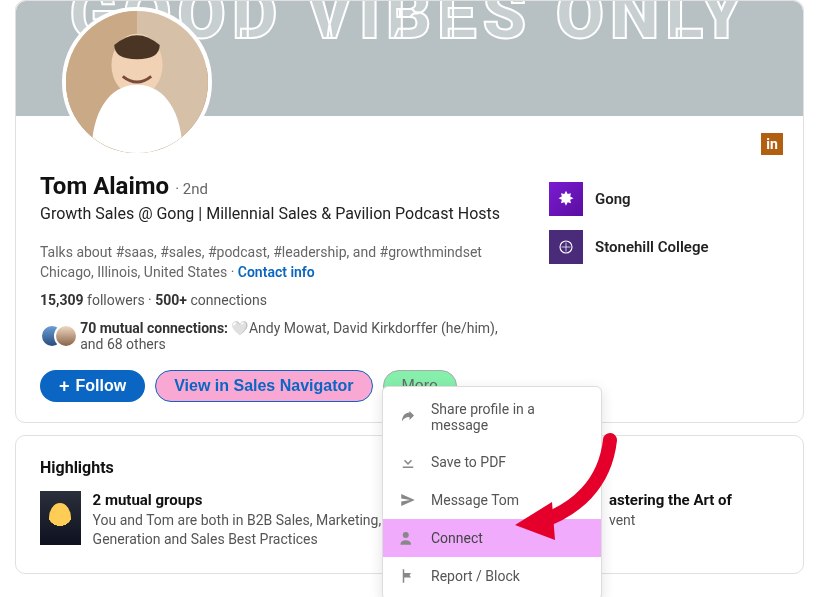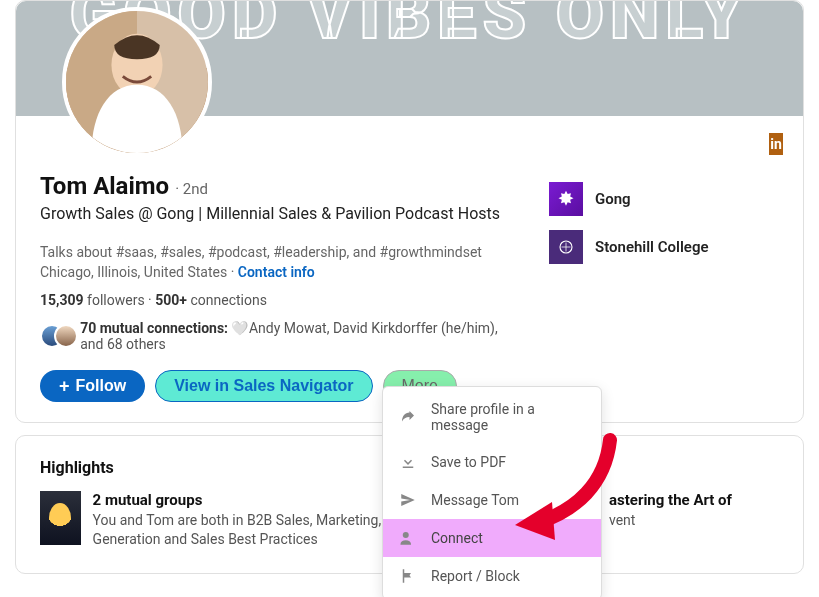--- a/index.html
+++ b/index.html
@@ -47,21 +47,21 @@
     border: 4px solid #fff;
     background: radial-gradient(circle at 50% 35%, #f4d4b8 0 28%, #fff 28% 60%, #b88a5e 60% 100%);
     overflow: hidden;
     z-index: 5;
   }
   .avatar svg { width: 100%; height: 100%; display:block; }
   .li-badge {
     position: absolute;
     top: 132px;
     right: 20px;
-    width: 14px;
+    width: 22px;
     height: 22px;
     background: #b06010;
     color: #fff;
     font-weight: 700;
     font-size: 14px;
     display:flex; align-items:center; justify-content:center;
   }
   .profile-body {
     padding: 56px 24px 20px 24px;
     display: flex;
@@ -92,21 +92,21 @@
   .btn {
     border-radius: 20px;
     font-size: 16px;
     font-weight: 600;
     padding: 6px 18px;
     cursor: pointer;
     border: 1px solid transparent;
     display:inline-flex; align-items:center; gap:6px;
   }
   .btn-primary { background:#0a66c2; color:#fff; }
-  .btn-outline { background:#5eead4; color:#0a66c2; border-color:#0a66c2; }
+  .btn-outline { background:#f9a8d4; color:#0a66c2; border-color:#0a66c2; }
   .btn-grey { background:#86efac; color:#666; border-color:#aaa; font-weight:500; }
   .plus { font-size: 18px; line-height:1; }
   .org { display:flex; align-items:center; gap:12px; margin-bottom:14px; font-size:15px; font-weight:600; color:#222;}
   .org-logo { width:34px; height:34px; display:flex; align-items:center; justify-content:center; color:#fff; font-size:18px; }
   .org-logo.gong { background: linear-gradient(135deg,#7a1bd2,#5a0ea0); }
   .org-logo.stone { background: #4a2b7a; }
   
   .hl-card { padding: 22px 24px 24px 24px; }
   .hl-title { font-size: 16px; font-weight: 700; margin-bottom: 14px; color:#111;}
   .hl-row { display:flex; gap: 30px; }

